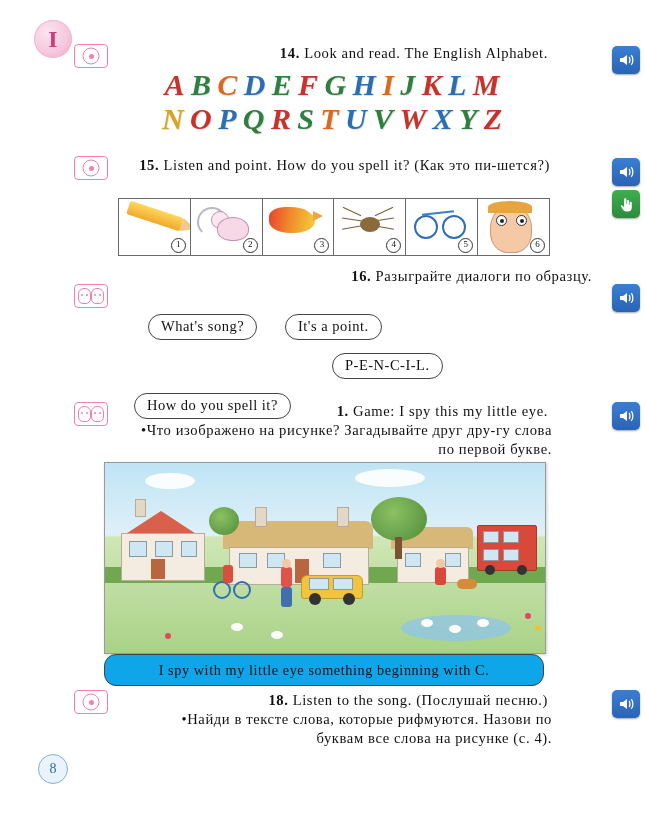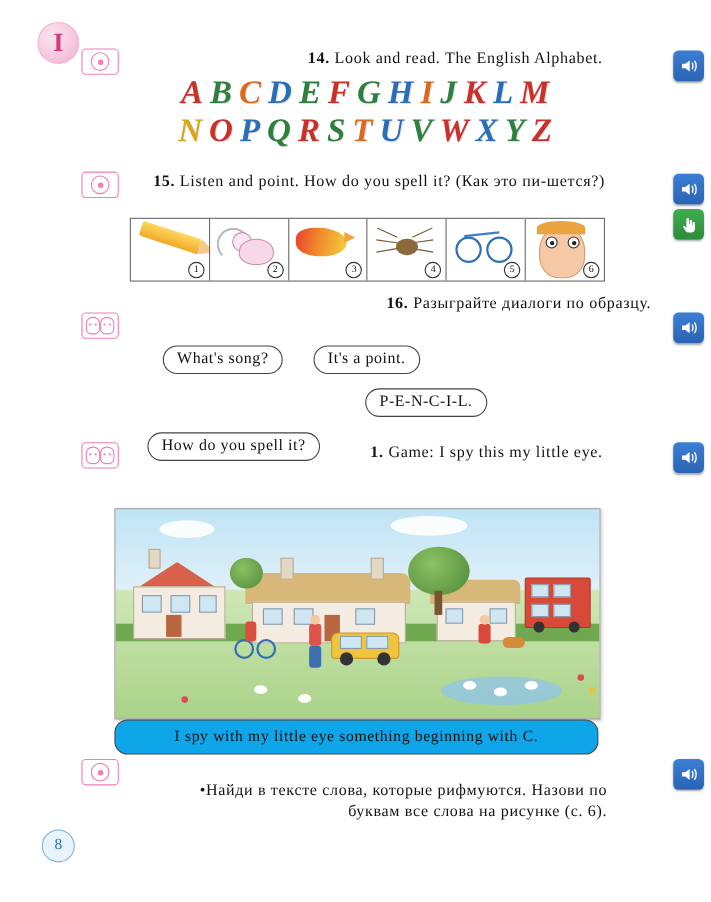--- a/index.html
+++ b/index.html
@@ -453,20 +453,21 @@
   <div class="bubble" style="left:332px; top:353px;">P-E-N-C-I-L.</div>
 
   <div class="task-icon faces" style="left:74px; top:402px;">
     <div class="f f1"></div>
     <div class="f f2"></div>
   </div>
   <div class="task spaced" style="left:118px; top:402px; width:430px;">
     <b>1.</b>
     <span>Game:  I  spy  this  my  little  eye.</span>
   </div>
+  <div class="task spaced" style="left:104px; top:421px; width:448px; text-indent:28px;">•Что  изображено  на  рисунке?  Загадывайте  друг  дру-гу  слова  по  первой  букве.</div>
   <div class="audio-btn" style="left:612px; top:402px;">
     <svg width="20" height="20" viewBox="0 0 20 20">
       <path d="M4 8h3l4-3v10l-4-3H4z" fill="#ffffff"></path>
       <path d="M13 7c1.3 1.2 1.3 4.8 0 6" stroke="#ffffff" stroke-width="1.3" fill="none"></path>
       <path d="M15.2 5.2c2.2 2 2.2 7.6 0 9.6" stroke="#ffffff" stroke-width="1.3" fill="none"></path>
     </svg>
   </div>
 
   <div class="scene">
     <div class="sc cloud" style="left:40px; top:10px; width:50px; height:16px;"></div>
@@ -536,21 +537,25 @@
     <div class="sc" style="left:420px; top:150px; width:6px; height:6px; border-radius:50%; background:#e2485c;"></div>
     <div class="sc" style="left:430px; top:162px; width:6px; height:6px; border-radius:50%; background:#e9c33e;"></div>
     <div class="sc" style="left:60px; top:170px; width:6px; height:6px; border-radius:50%; background:#e2485c;"></div>
   </div>
 
   <div class="caption">I  spy  with  my  little  eye  something  beginning  with  C.</div>
 
   <div class="task-icon" style="left:74px; top:690px;">
     <div class="cd"></div>
   </div>
-  <div class="task spaced" style="left:104px; top:710px; width:448px; text-indent:28px;">•Найди  в  тексте  слова,  которые  рифмуются.  Назови по  буквам  все  слова  на  рисунке  (с. 6).</div>
+  <div class="task spaced" style="left:118px; top:691px; width:430px;">
+    <b>18.</b>
+    <span>Listen  to  the  song.  (Послушай песню.)</span>
+  </div>
+  <div class="task spaced" style="left:104px; top:710px; width:448px; text-indent:28px;">•Найди  в  тексте  слова,  которые  рифмуются.  Назови по  буквам  все  слова  на  рисунке  (с. 4).</div>
   <div class="audio-btn" style="left:612px; top:690px;">
     <svg width="20" height="20" viewBox="0 0 20 20">
       <path d="M4 8h3l4-3v10l-4-3H4z" fill="#ffffff"></path>
       <path d="M13 7c1.3 1.2 1.3 4.8 0 6" stroke="#ffffff" stroke-width="1.3" fill="none"></path>
       <path d="M15.2 5.2c2.2 2 2.2 7.6 0 9.6" stroke="#ffffff" stroke-width="1.3" fill="none"></path>
     </svg>
   </div>
 
   <div class="page-num">8</div>
 </div>

